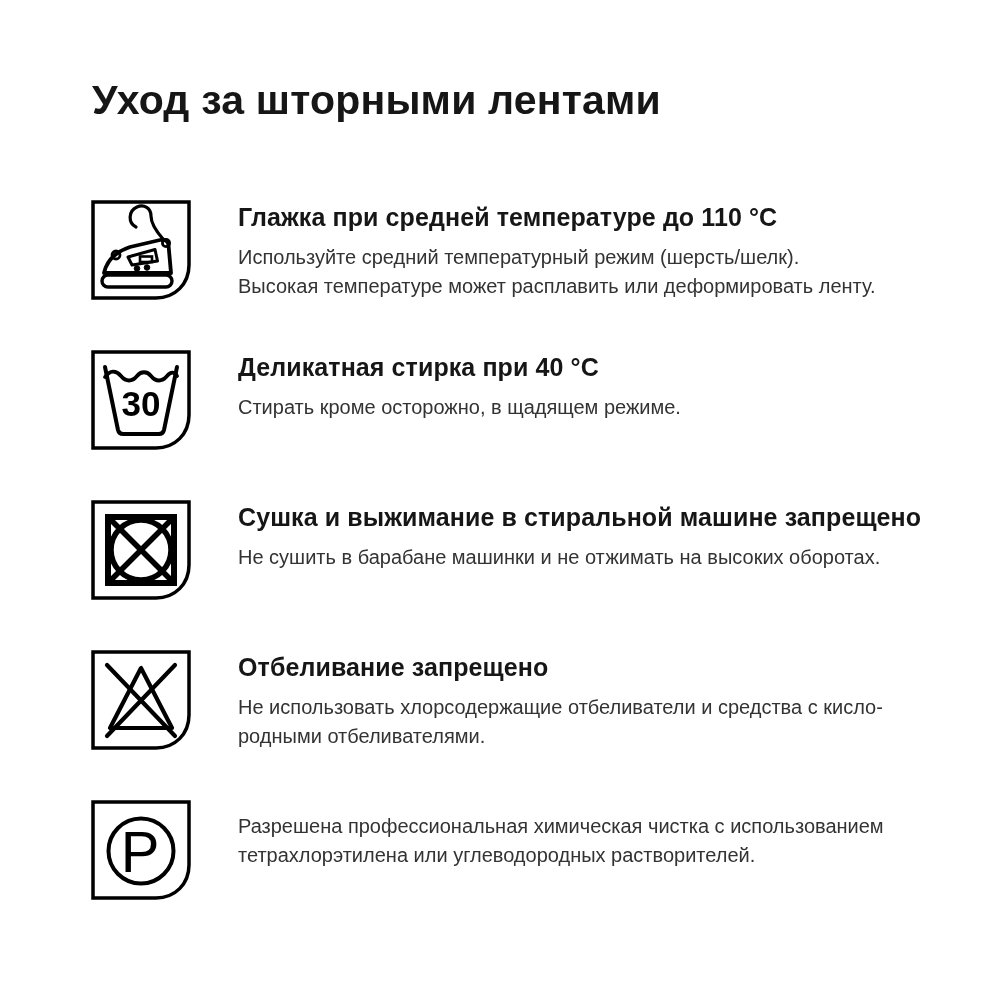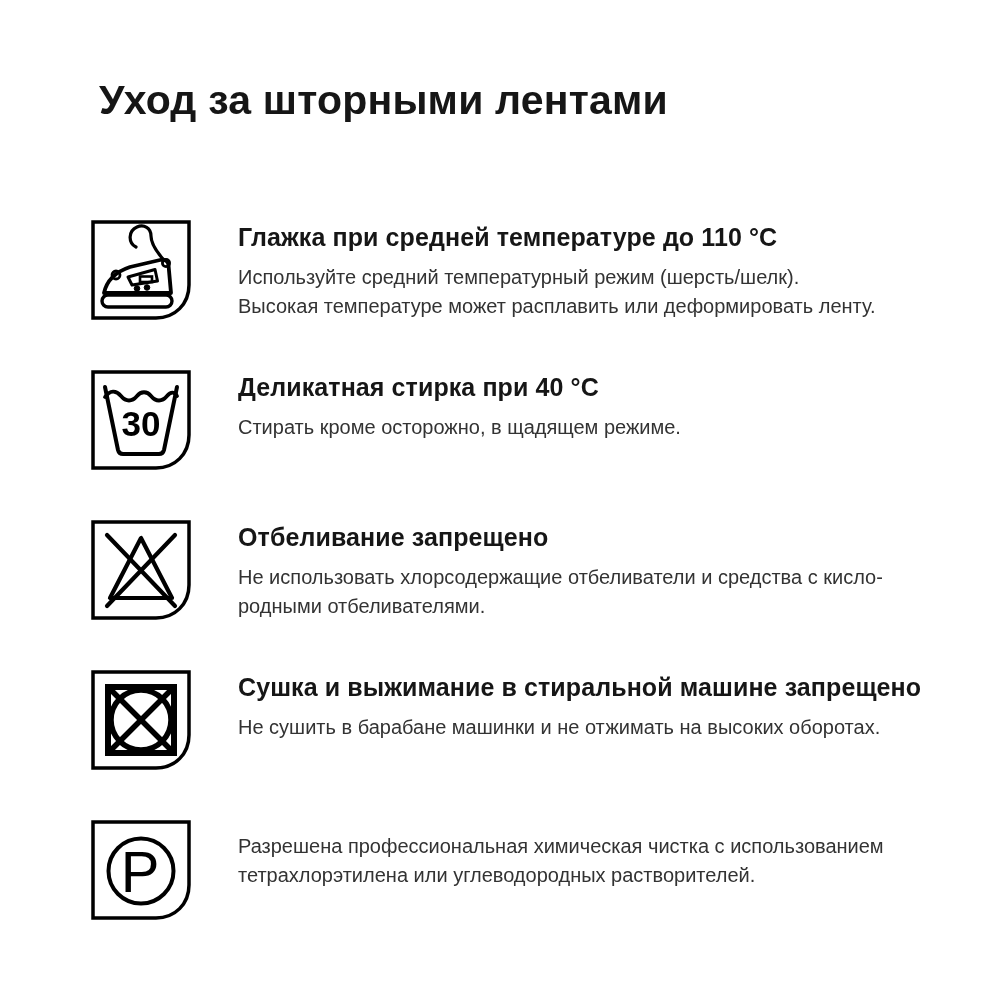--- a/index.html
+++ b/index.html
@@ -7,28 +7,28 @@
     position: relative;
     width: 1000px;
     height: 1000px;
     background: #ffffff;
     font-family: "Liberation Sans", "DejaVu Sans", sans-serif;
     box-sizing: border-box;
     padding: 76px 0 0 90px;
     overflow: hidden;
   }
   .title {
-    margin: 0 0 0 9px;
+    margin: 0 0 0 2px;
     font-size: 41px;
     line-height: 1.2;
     font-weight: 700;
     color: #161616;
     letter-spacing: 0.2px;
   }
-  .sections { margin-top: 94px; }
+  .sections { margin-top: 74px; }
   .section {
     display: flex;
     align-items: flex-start;
     margin-bottom: 48px;
   }
   .icon {
     width: 102px;
     height: 102px;
     flex: 0 0 102px;
     display: block;
@@ -97,42 +97,42 @@
       </svg>
       <div class="content">
         <h2 class="heading">Деликатная стирка при 40 °C</h2>
         <p class="body">Стирать кроме осторожно, в щадящем режиме.</p>
       </div>
     </div>
 
     <div class="section">
       <svg class="icon" viewBox="0 0 102 102">
         <path d="M3 3 H99 V66 C99 85 85 99 66 99 H3 Z" fill="none" stroke-width="3.5"></path>
+        <rect x="18" y="18" width="66" height="66" fill="none" stroke-width="6"></rect>
+        <circle cx="51" cy="51" r="30" fill="none" stroke-width="5.5"></circle>
+        <line x1="19" y1="19" x2="83" y2="83" stroke-width="5.5" stroke-linecap="round"></line>
+        <line x1="83" y1="19" x2="19" y2="83" stroke-width="5.5" stroke-linecap="round"></line>
+      </svg>
+      <div class="content">
+        <h2 class="heading">Сушка и выжимание в стиральной машине запрещено</h2>
+        <p class="body">Не сушить в барабане машинки и не отжимать на высоких оборотах.</p>
+      </div>
+    </div>
+
+    <div class="section">
+      <svg class="icon" viewBox="0 0 102 102">
+        <path d="M3 3 H99 V66 C99 85 85 99 66 99 H3 Z" fill="none" stroke-width="3.5"></path>
         <path d="M51 19 L20 79 L82 79 Z" fill="none" stroke-width="4.2" stroke-linejoin="round"></path>
         <line x1="17" y1="16" x2="85" y2="87" stroke-width="4.2" stroke-linecap="round"></line>
         <line x1="85" y1="16" x2="17" y2="87" stroke-width="4.2" stroke-linecap="round"></line>
       </svg>
       <div class="content">
         <h2 class="heading">Отбеливание запрещено</h2>
         <p class="body">Не использовать хлорсодержащие отбеливатели и средства с кисло-
 родными отбеливателями.</p>
-      </div>
-    </div>
-
-    <div class="section">
-      <svg class="icon" viewBox="0 0 102 102">
-        <path d="M3 3 H99 V66 C99 85 85 99 66 99 H3 Z" fill="none" stroke-width="3.5"></path>
-        <rect x="18" y="18" width="66" height="66" fill="none" stroke-width="6"></rect>
-        <circle cx="51" cy="51" r="30" fill="none" stroke-width="5.5"></circle>
-        <line x1="19" y1="19" x2="83" y2="83" stroke-width="5.5" stroke-linecap="round"></line>
-        <line x1="83" y1="19" x2="19" y2="83" stroke-width="5.5" stroke-linecap="round"></line>
-      </svg>
-      <div class="content">
-        <h2 class="heading">Сушка и выжимание в стиральной машине запрещено</h2>
-        <p class="body">Не сушить в барабане машинки и не отжимать на высоких оборотах.</p>
       </div>
     </div>
 
     <div class="section">
       <svg class="icon" viewBox="0 0 102 102">
         <path d="M3 3 H99 V66 C99 85 85 99 66 99 H3 Z" fill="none" stroke-width="3.5"></path>
         <circle cx="51" cy="52" r="32.5" fill="none" stroke-width="4"></circle>
         <text class="sym-text" x="50" y="73" font-size="58" font-weight="400" text-anchor="middle">P</text>
       </svg>
       <div class="content">

